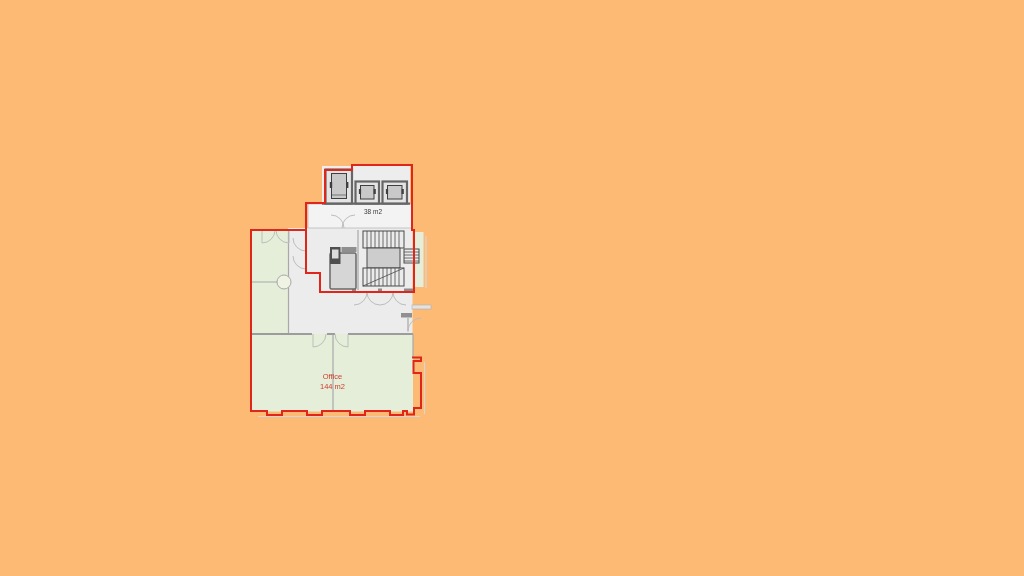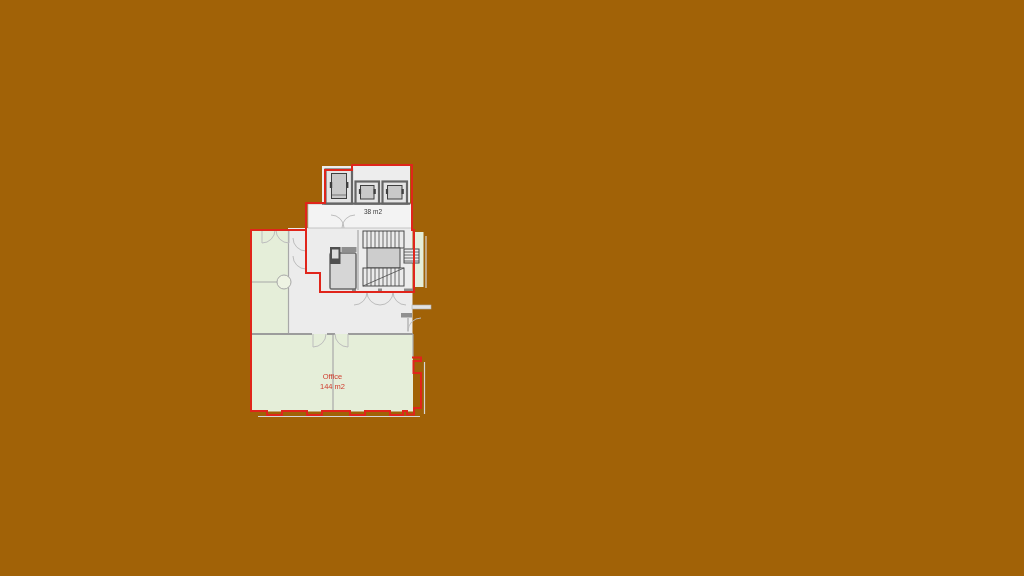--- a/index.html
+++ b/index.html
@@ -1,16 +1,16 @@
 <!DOCTYPE html>
 <html style="--outline_red: #e0251b; --room_green: #e5eed9; --core_gray: #ececec; --room_gray_light: #f3f3f3; --wall_gray: #a8a8a8; --label_red: #cf3b2d; --label_dark: #3a3a3a;"><head>
 <meta charset="utf-8">
 <style>
   html,body{margin:0;padding:0;background:#ffffff;width:1024px;height:576px;overflow:hidden;}
-  .stage{position:relative;width:1024px;height:576px;background:#a16207;}
+  .stage{position:relative;width:1024px;height:576px;background:#fdba74;}
   svg{position:absolute;left:0;top:0;}
   .green{fill:var(--room_green,#e5eed9);}
   .core{fill:var(--core_gray,#ececec);}
   .elevbg{fill:#ededed;}
   .room38{fill:var(--room_gray_light,#f3f3f3);stroke:#b8b8b8;stroke-width:.8;}
   .red{stroke:var(--outline_red,#e0251b);stroke-width:2;fill:none;stroke-linejoin:miter;stroke-linecap:square;}
   .wall{stroke:var(--wall_gray,#a8a8a8);stroke-width:1.2;fill:none;}
   .wallthick{stroke:#8c8c8c;stroke-width:3;fill:none;}
   .walltop{stroke:#9c9c9c;stroke-width:1.8;fill:none;}
   .arc{stroke:#bdbdbd;stroke-width:1;fill:none;}

